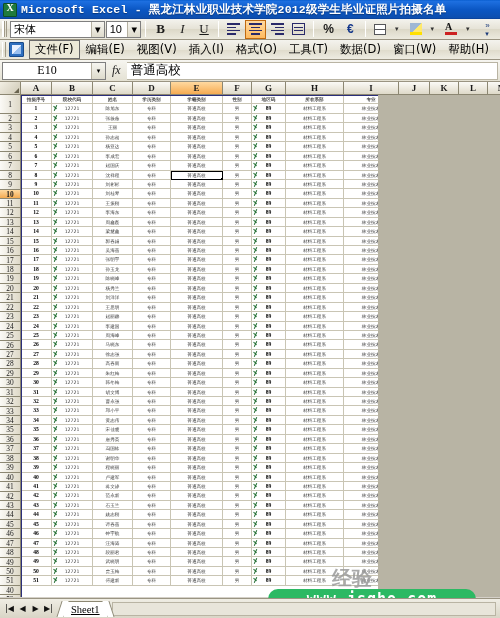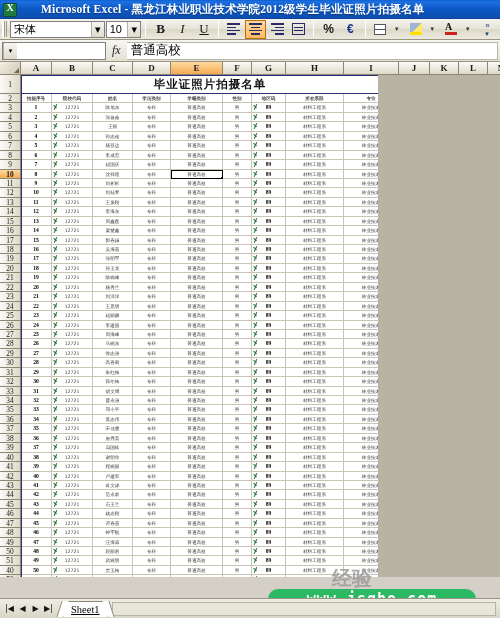--- a/index.html
+++ b/index.html
@@ -31,24 +31,23 @@
   }
   .titlebar .xl-logo::after {
     content: "X";
     position: absolute; left: 0; right: 0; top: -2px;
     text-align: center; font-size: 10px; font-weight: bold;
     color: #fff; font-family: "Liberation Serif", serif;
   }
   .titlebar .title-text {
     font-size: 11.5px; font-weight: bold;
     white-space: nowrap;
-    font-family: Liberation Serif, serif;
+    font-family: Liberation Mono, monospace;
     letter-spacing: .2px;
     text-shadow: 0 1px 1px rgba(0,0,0,.35);
-    margin-left: 20px;
   }
 
   
   .fmt-toolbar {
     height: 21px;
     background: linear-gradient(180deg,#f4f3ee 0%,#e6e3d7 48%,#dcd8c8 52%,#eceadf 100%);
     border-bottom: 1px solid #9a9482;
     display: flex; align-items: center;
     padding: 0 2px;
     gap: 1px;
@@ -338,23 +337,37 @@
     <div class="tb-btn small-gap">
         <span class="tb-drop">▾</span>
       </div>
 
     <div style="flex:1"></div>
     <div class="tb-btn">
       <span style="font-size:8px;color:#1a3a7a">»<span style="display:block;font-size:7px">▾</span></span>
     </div>
   </div>
 
+  <div class="menubar">
+    <div class="mgrip"></div>
+    <div class="mlogo"></div>
+    <div class="menu-item selected">文件(F)</div>
+    <div class="menu-item">编辑(E)</div>
+    <div class="menu-item">视图(V)</div>
+    <div class="menu-item">插入(I)</div>
+    <div class="menu-item">格式(O)</div>
+    <div class="menu-item">工具(T)</div>
+    <div class="menu-item">数据(D)</div>
+    <div class="menu-item">窗口(W)</div>
+    <div class="menu-item">帮助(H)</div>
+  </div>
 
   <div class="formulabar">
     <div class="namebox">
+      <span class="nb-val">E10</span>
       <span class="nb-arrow">▾</span>
     </div>
     <div class="fx-zone">
       <span class="fx-ico">fx</span>
     </div>
     <div class="formula-val">普通高校</div>
   </div>
 
   <div class="gridwrap">
     <div class="colhead-row">
@@ -426,24 +439,20 @@
           <div class="rowhead" style="height: 9.45px; line-height: 9.45px;">46</div>
           <div class="rowhead" style="height: 9.45px; line-height: 9.45px;">47</div>
           <div class="rowhead" style="height: 9.45px; line-height: 9.45px;">48</div>
           <div class="rowhead" style="height: 9.45px; line-height: 9.45px;">49</div>
           <div class="rowhead" style="height: 9.45px; line-height: 9.45px;">50</div>
           <div class="rowhead" style="height: 9.45px; line-height: 9.45px;">51</div>
           <div class="rowhead" style="height: 9.45px; line-height: 9.45px;">40</div>
           <div class="rowhead" style="height: 9.45px; line-height: 9.45px;">53</div>
         </div>
       <div class="sheet" id="sheet">
-          <div class="title-row">
-            <div class="title-cell" style="width: 378px;">毕业证照片拍摄名单</div>
-            <div style="flex: 1 1 0%;"></div>
-          </div>
           <div class="srow">
             <div class="cell hdr" style="flex: 0 0 31px; width: 31px;">拍摄序号</div>
             <div class="cell hdr" style="flex: 0 0 41px; width: 41px;">院校代码</div>
             <div class="cell hdr" style="flex: 0 0 40px; width: 40px;">姓名</div>
             <div class="cell hdr" style="flex: 0 0 38px; width: 38px;">学历类别</div>
             <div class="cell hdr" style="flex: 0 0 52px; width: 52px;">学籍类别</div>
             <div class="cell hdr" style="flex: 0 0 29px; width: 29px;">性别</div>
             <div class="cell hdr" style="flex: 0 0 34px; width: 34px;">地区码</div>
             <div class="cell hdr" style="flex: 0 0 58px; width: 58px;">所在系部</div>
             <div class="cell hdr" style="flex: 0 0 55px; width: 55px;">专业</div>

